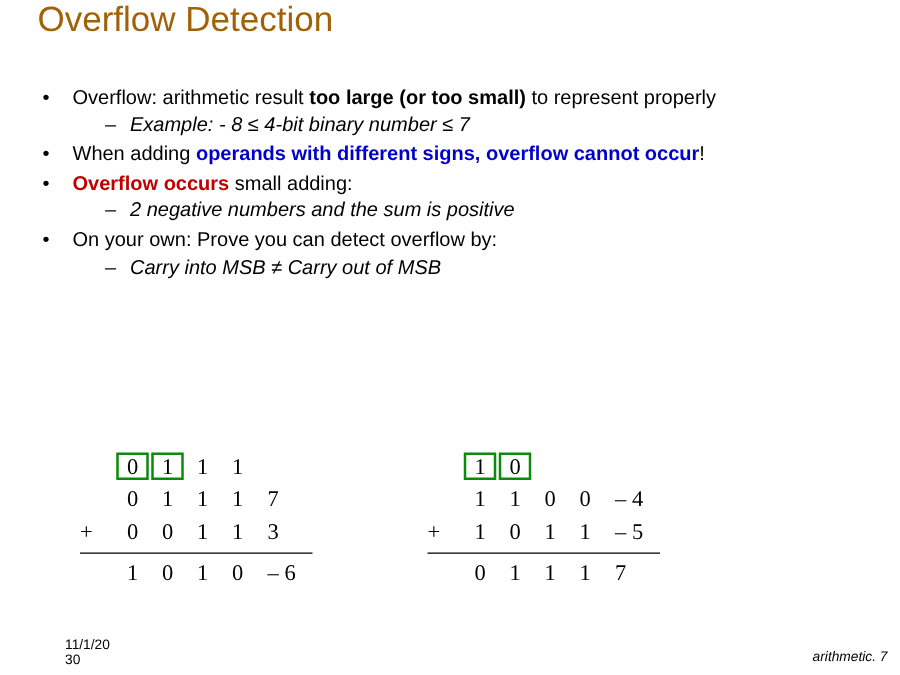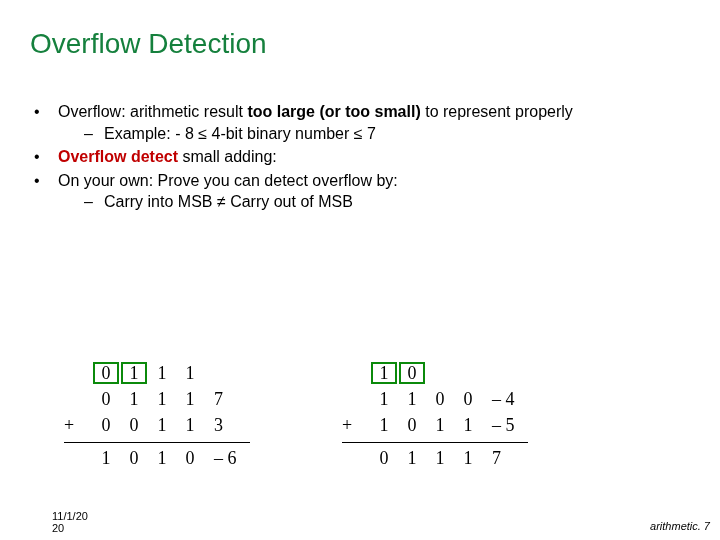--- a/index.html
+++ b/index.html
@@ -14,33 +14,32 @@
   }
   .slide {
     position: relative;
     width: 720px;
     height: 540px;
     box-sizing: border-box;
   }
   .title {
     position: absolute;
     left: 30px;
-    top: 28px;
+    top: 0;
     font-size: 28px;
     font-weight: 400;
-    color: #15803d;
+    color: #a16207;
   }
   .body-area {
     position: absolute;
     left: 28px;
     top: 68px;
     width: 665px;
     font-size: 16px;
     line-height: 1.35;
-    margin-top: 33px;
   }
   ul.top {
     list-style: none;
     margin: 0;
     padding: 0;
   }
   ul.top > li {
     position: relative;
     padding-left: 30px;
     margin-bottom: 2px;
@@ -54,20 +53,21 @@
   }
   ul.sub {
     list-style: none;
     margin: 0;
     padding: 0;
   }
   ul.sub > li {
     position: relative;
     padding-left: 46px;
     margin-bottom: 2px;
+    font-style: italic;
   }
   ul.sub > li::before {
     content: "–";
     position: absolute;
     left: 26px;
     top: 0;
   }
   .b { font-weight: 700; }
   .blue { color: #0000cc; }
   .red  { color: #c00000; }
@@ -133,22 +133,26 @@
 
   <div class="body-area">
     <ul class="top">
       <li>
         <span>Overflow: arithmetic result </span><span class="b">too large (or too small)</span><span> to represent properly</span>
         <ul class="sub">
           <li>Example: - 8 ≤ 4-bit binary number ≤ 7</li>
         </ul>
       </li>
       <li>
-        <span class="b red">Overflow detect</span><span> small adding:</span>
+        <span>When adding </span><span class="b blue">operands with different signs, overflow cannot occur</span><span>!</span>
+      </li>
+      <li>
+        <span class="b red">Overflow occurs</span><span> small adding:</span>
         <ul class="sub">
+          <li>2 negative numbers and the sum is positive</li>
         </ul>
       </li>
       <li>
         <span>On your own: Prove you can detect overflow by:</span>
         <ul class="sub">
           <li>Carry into MSB ≠ Carry out of MSB</li>
         </ul>
       </li>
     </ul>
   </div>
@@ -218,17 +222,17 @@
       <div class="cell">1</div>
       <div class="cell">1</div>
       <div class="cell">1</div>
       <div class="cell resultcol">7</div>
     </div>
 
   </div>
 
   <div class="date">
     <span>11/1/20</span><br>
-    <span>20</span>
+    <span>30</span>
   </div>
   <div class="pagelabel">arithmetic. 7</div>
 
 </div>
 
 </body></html>

